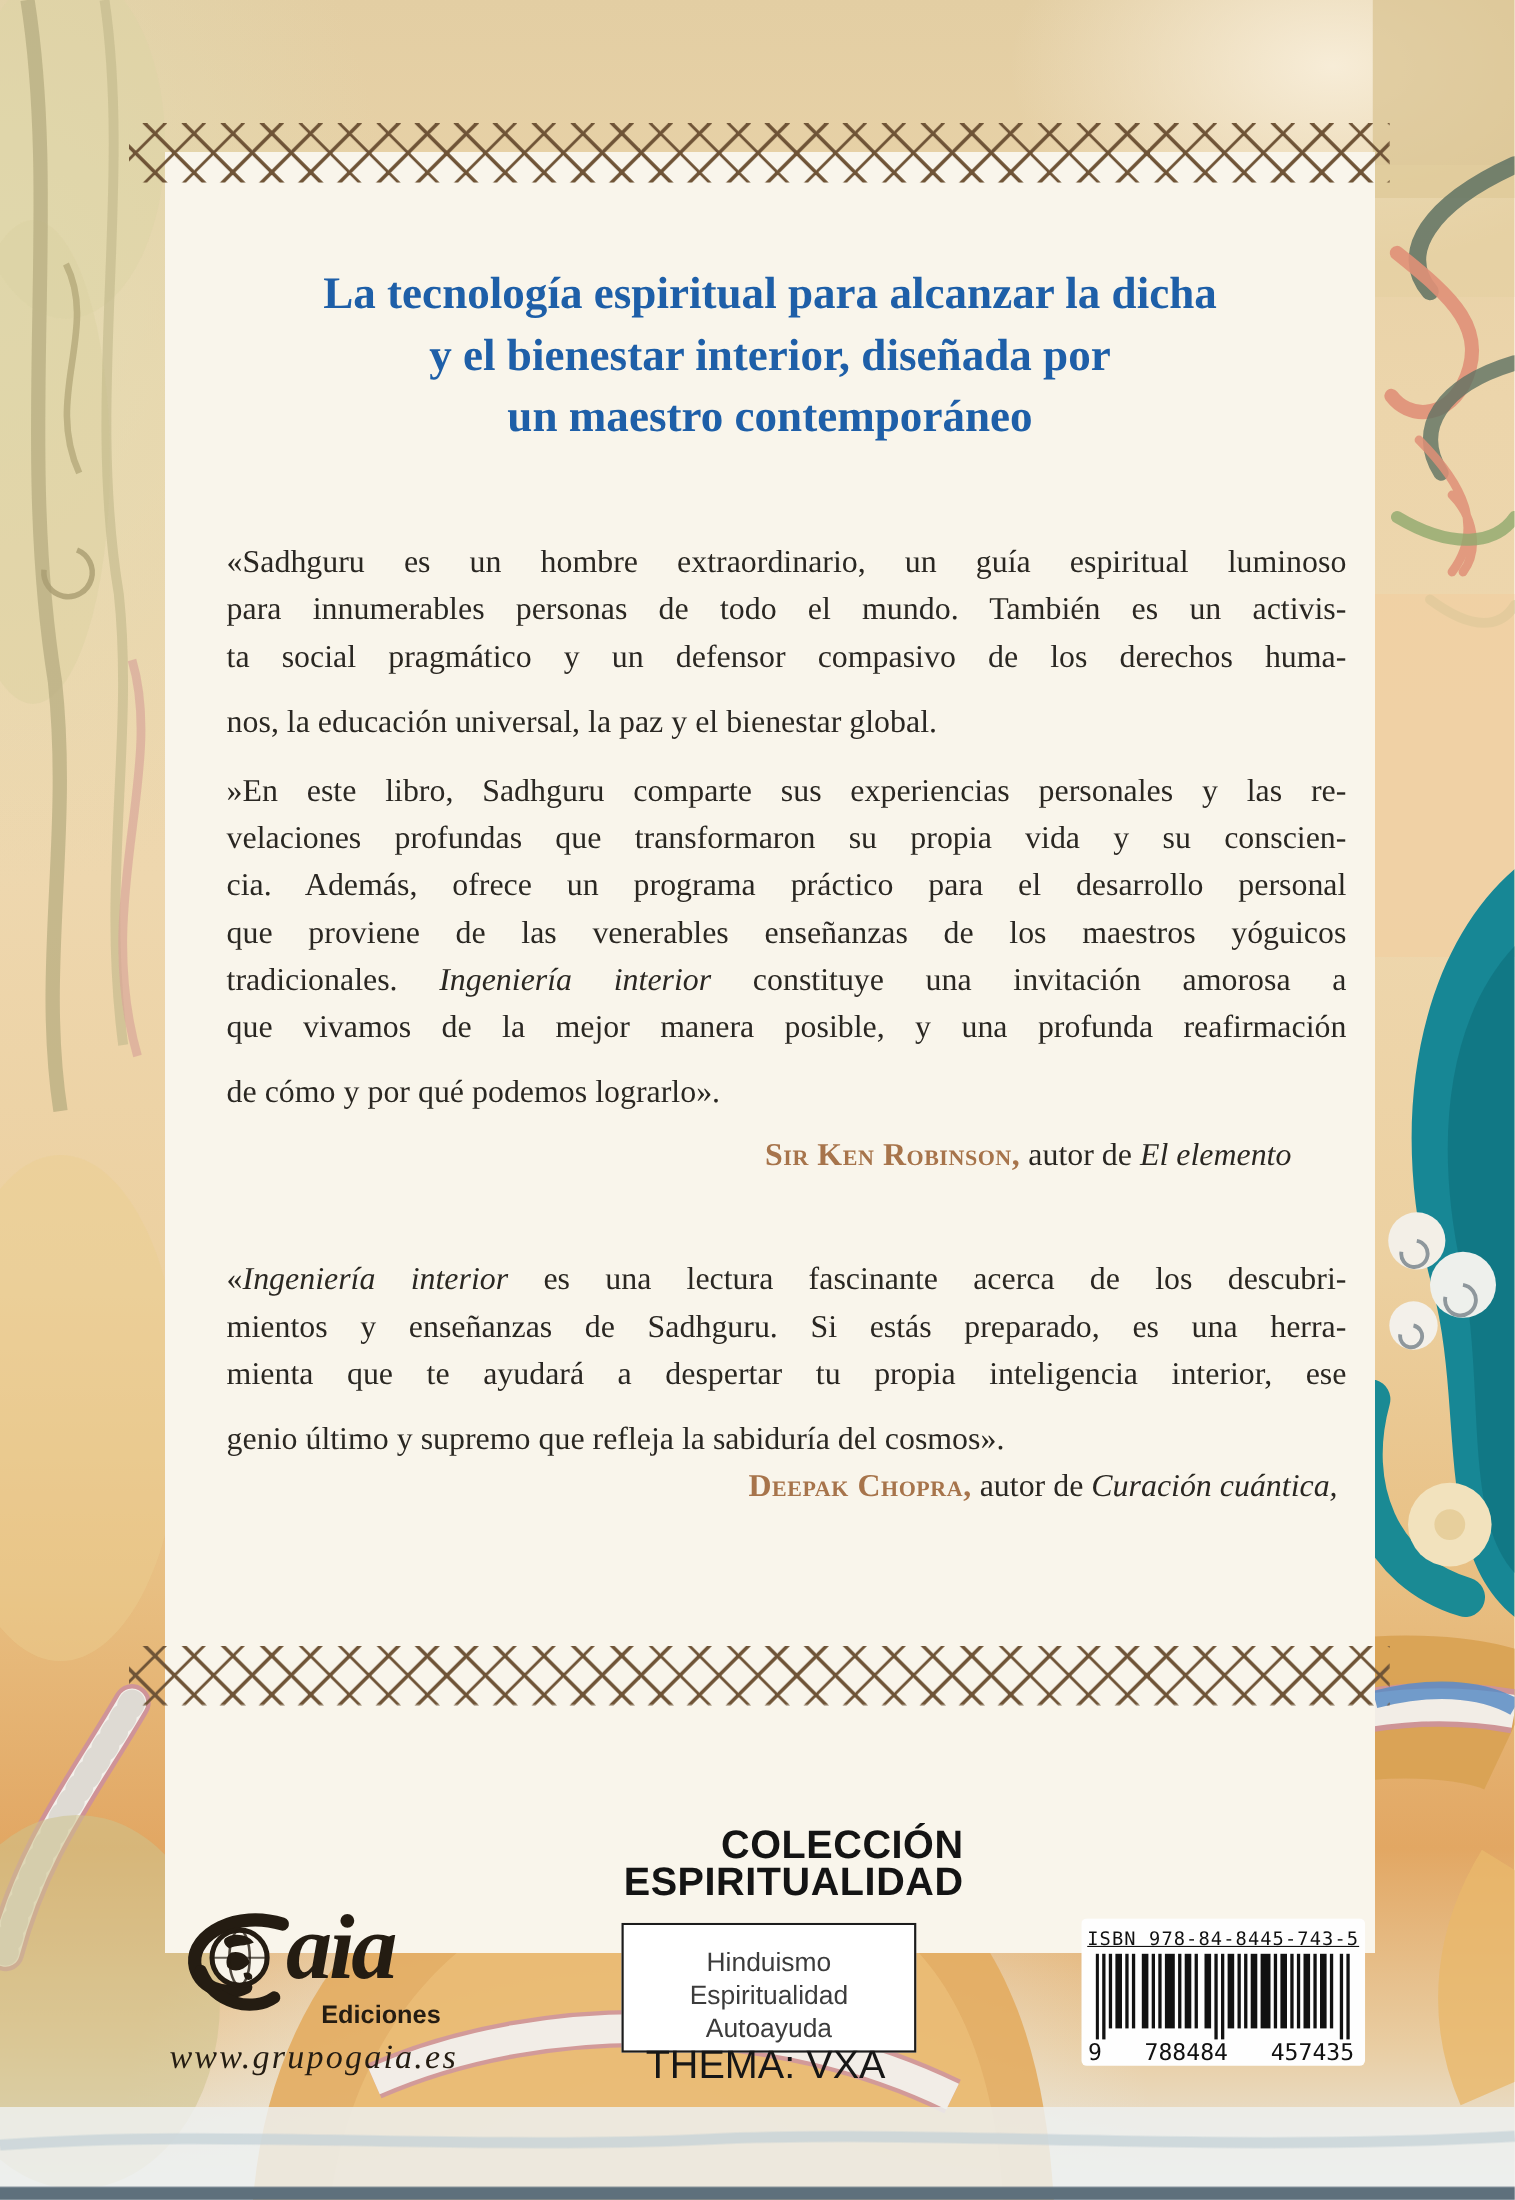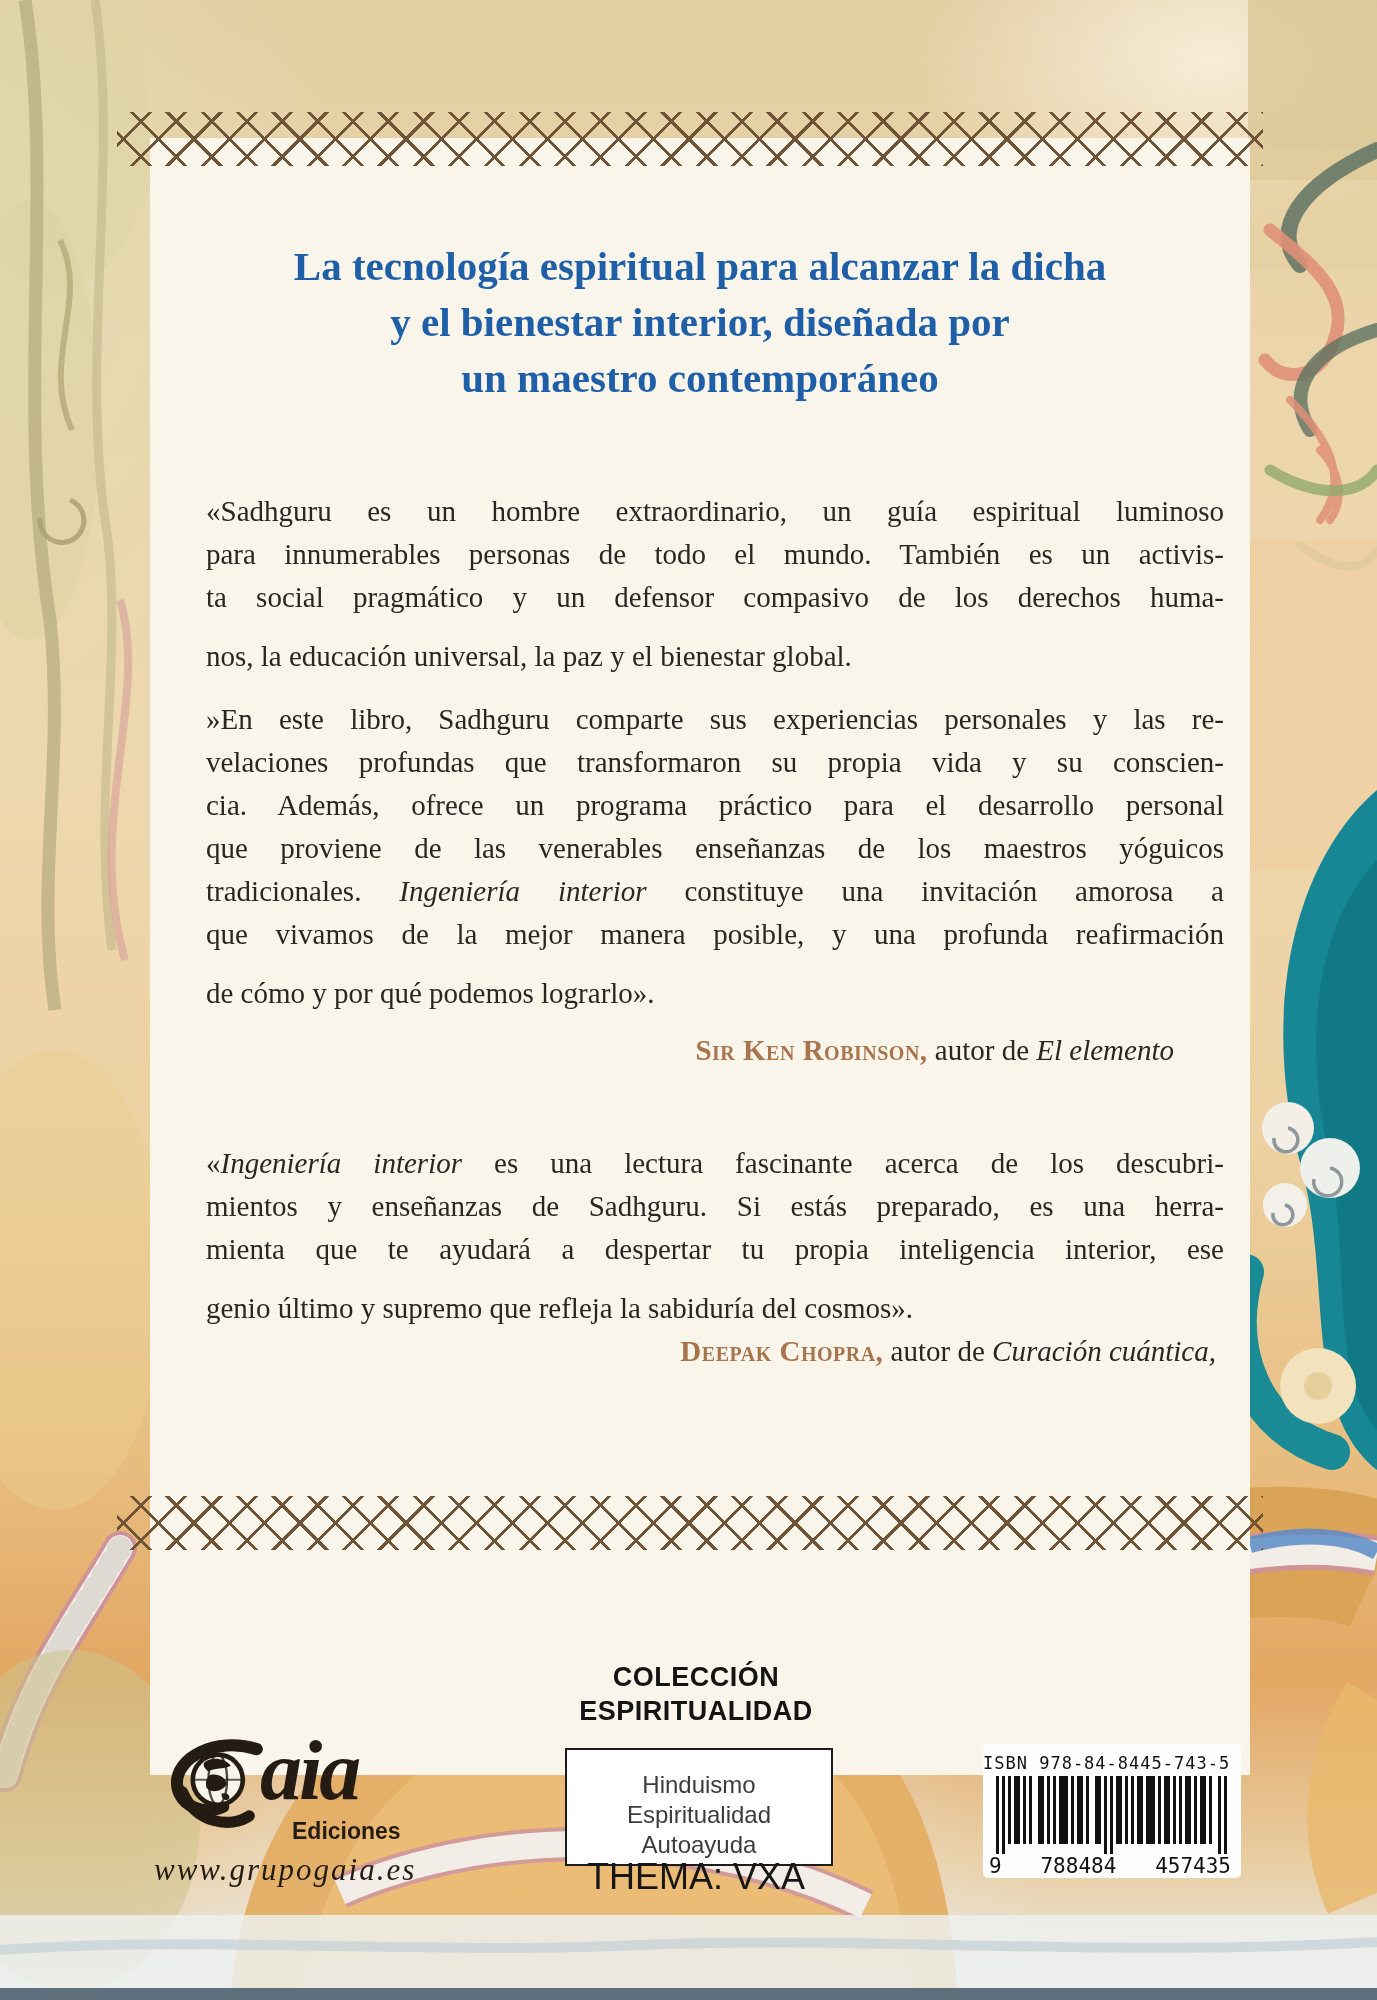--- a/index.html
+++ b/index.html
@@ -29,39 +29,39 @@
   .ln{height:43px;line-height:43px;}
   .jl{text-align:justify;text-align-last:justify;}
   .ll{text-align:left;margin-top:16px;}
   .it{font-style:italic;}
   .attr{position:absolute;left:56px;right:26px;font-size:29px;color:#2a2722;}
   .attr1{top:896px;text-align:right;padding-right:50px;box-sizing:border-box;}
   .attr2{top:1186px;line-height:54px;}
   .attr2 .l1{text-align:right;padding-right:8px;}
   .attr2 .l2{text-align:center;}
   .sc{font-variant:small-caps;color:#a7744b;font-weight:700;letter-spacing:.5px;}
-  .collection{position:absolute;left:516px;top:1660px;width:360px;text-align:center;z-index:2;
-              font-family:"Liberation Sans",sans-serif;font-weight:700;font-size:27px;line-height:34px;
+  .collection{position:absolute;left:516px;top:1660px;width:360px;text-align:right;z-index:2;
+              font-family:"Liberation Sans",sans-serif;font-weight:700;font-size:36px;line-height:34px;
               color:#141414;letter-spacing:.5px;}
   .catbox{position:absolute;left:565px;top:1748px;width:264px;height:94px;background:#fff;border:2px solid #1c1c1c;
           z-index:2;text-align:center;font-family:"Liberation Sans",sans-serif;font-size:24px;line-height:30px;
           color:#3c3c3c;padding-top:20px;box-sizing:content-box;}
   .thema{position:absolute;left:516px;top:1856px;width:360px;text-align:center;z-index:2;
          font-family:"Liberation Sans",sans-serif;font-weight:400;font-size:36px;color:#161616;}
   .publisher{position:absolute;left:150px;top:1736px;width:300px;height:166px;z-index:2;color:#241c12;}
   .globe{position:absolute;left:14px;top:2px;width:102px;height:102px;}
   .gaia-text{position:absolute;left:110px;top:-14px;font-family:"Liberation Serif",serif;
              font-style:italic;font-weight:700;font-size:84px;letter-spacing:-3px;}
   .ediciones{position:absolute;left:142px;top:82px;font-family:"Liberation Sans",sans-serif;
              font-weight:700;font-size:23px;}
   .website{position:absolute;left:4px;top:116px;font-family:"Liberation Serif",serif;font-style:italic;
            font-size:31px;letter-spacing:2px;}
   .isbnbox{position:absolute;left:983px;top:1744px;width:258px;height:134px;background:#fefefe;border-radius:5px;
            z-index:2;font-family:"DejaVu Sans Mono",monospace;color:#111;}
-  .isbn-label{text-align:left;font-size:17px;letter-spacing:1px;margin-top:9px;}
+  .isbn-label{text-align:center;font-size:17px;letter-spacing:1px;margin-top:9px;text-decoration:underline;}
   .bars{position:absolute;left:13px;top:32px;width:232px;height:80px;}
   .isbn-digits{position:absolute;left:6px;right:10px;top:110px;display:flex;justify-content:space-between;font-size:21px;}
 </style>
 </head>
 <body>
 
 <div class="cover">
 
   <svg class="art" viewBox="0 0 1377 2000" preserveAspectRatio="none" aria-hidden="true">
     <rect x="1248" y="0" width="129" height="180" fill="#d9c28f" opacity=".7"></rect>

